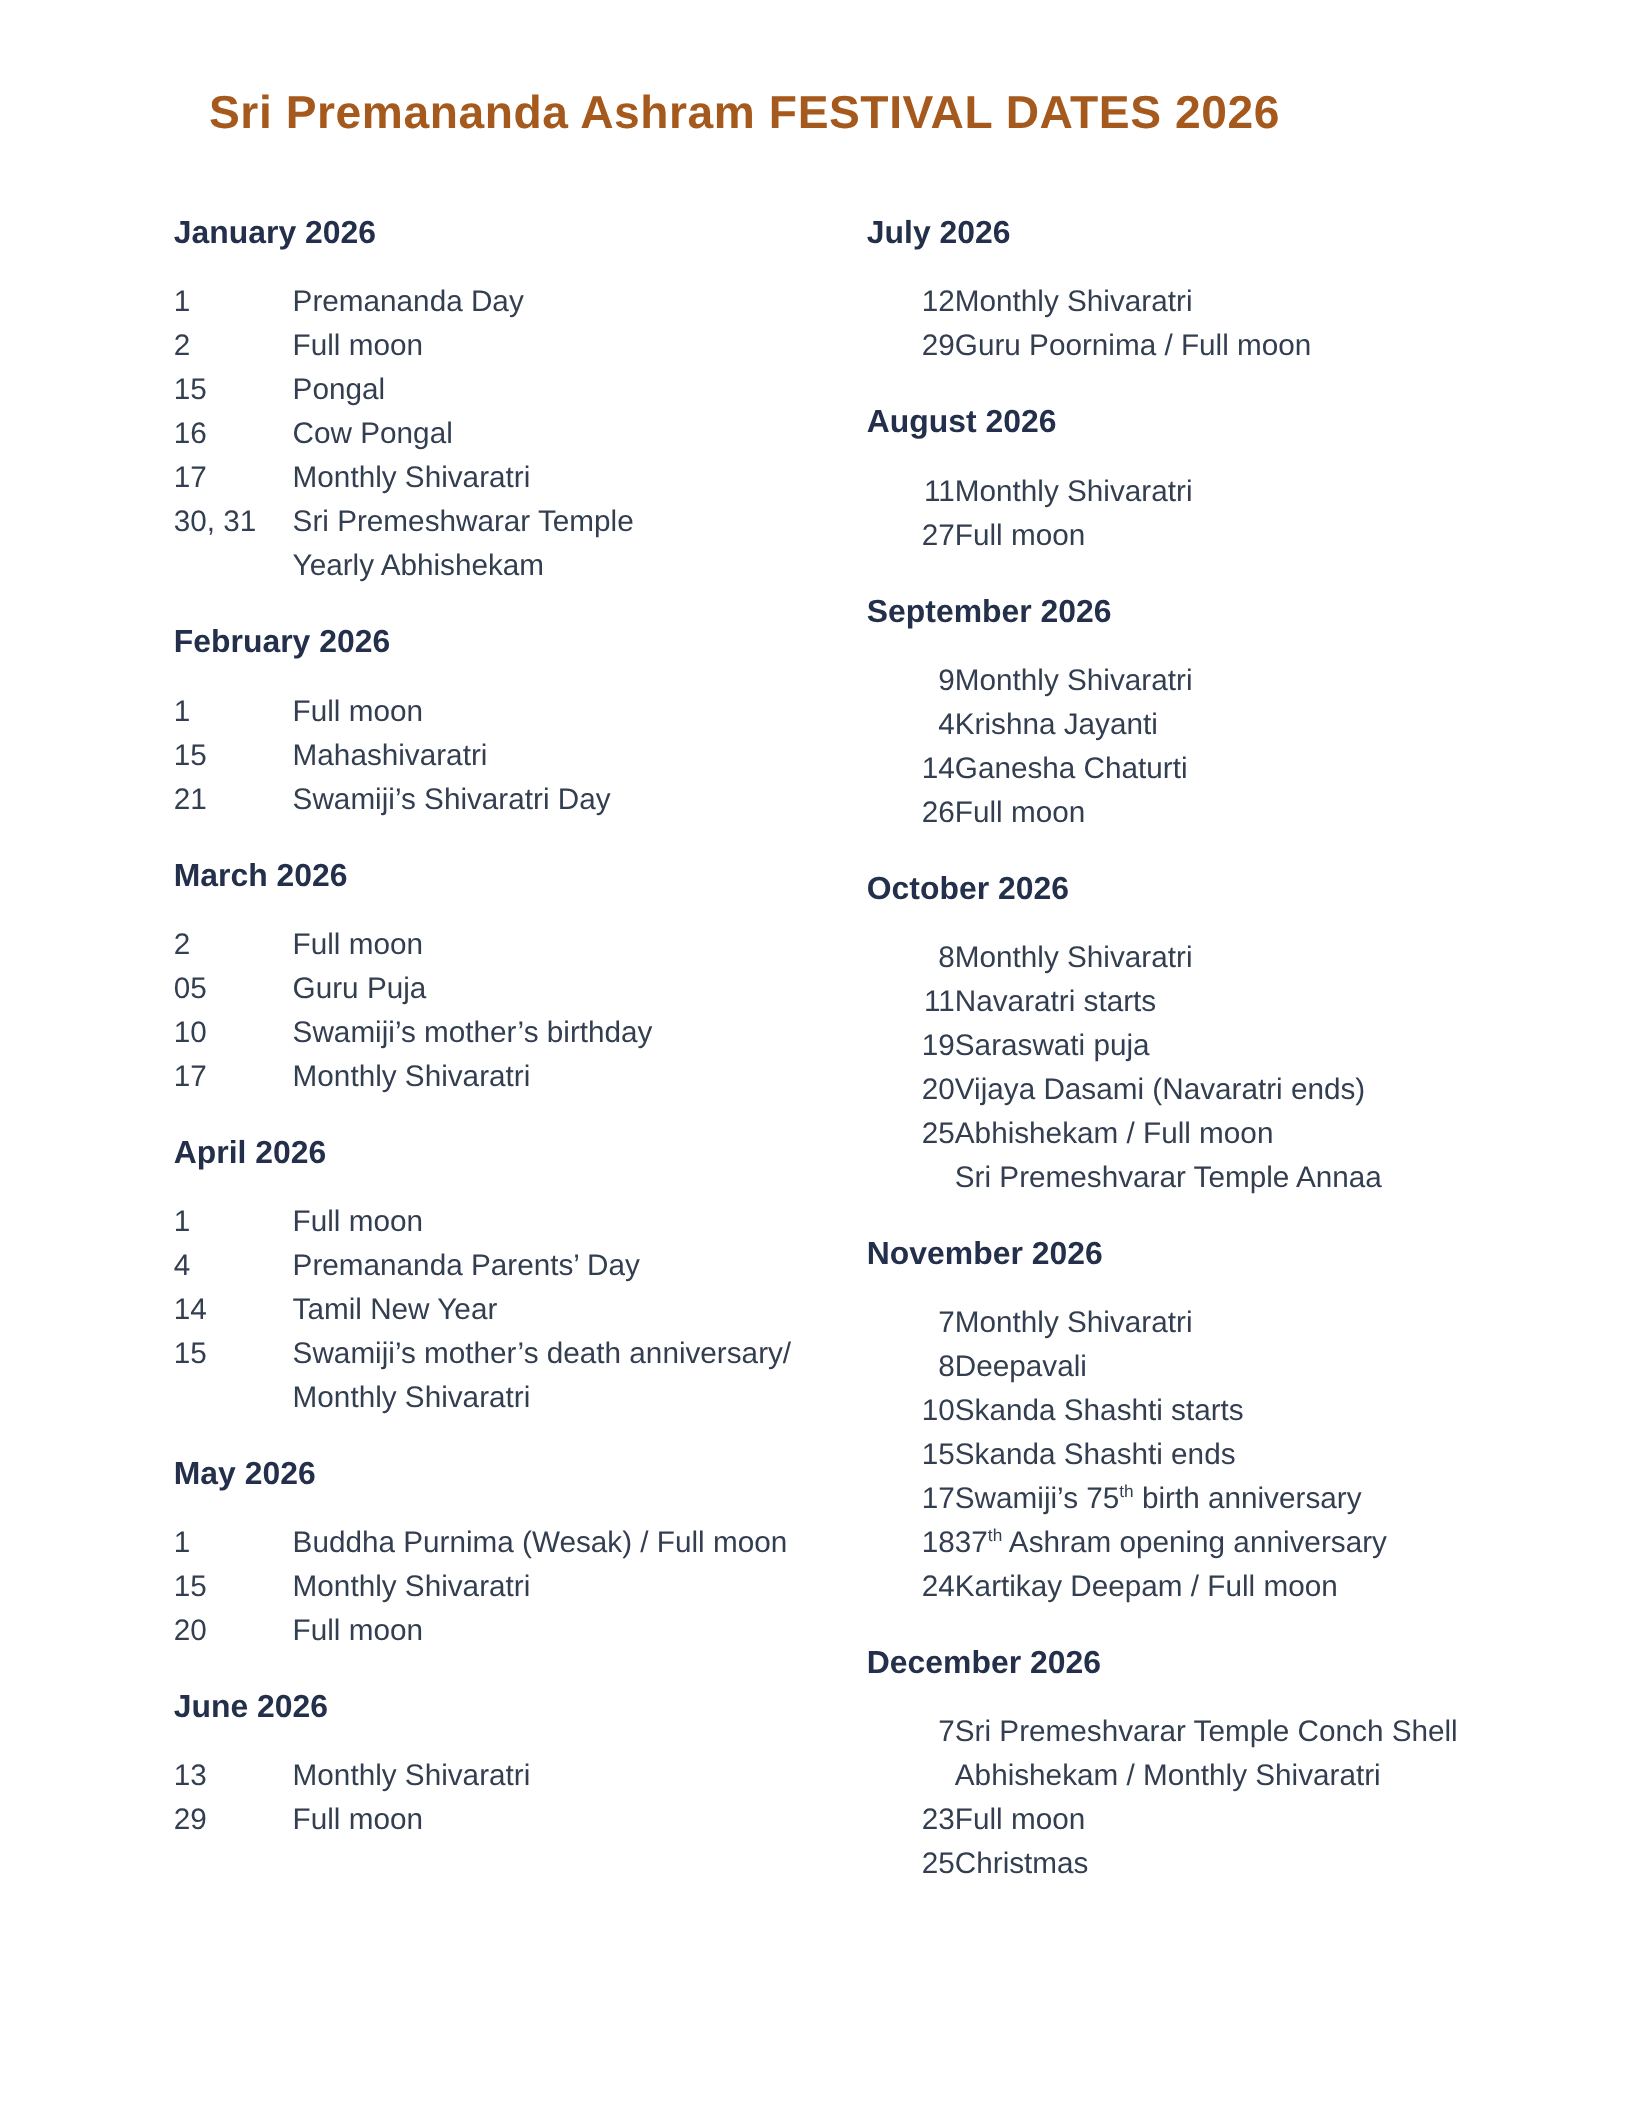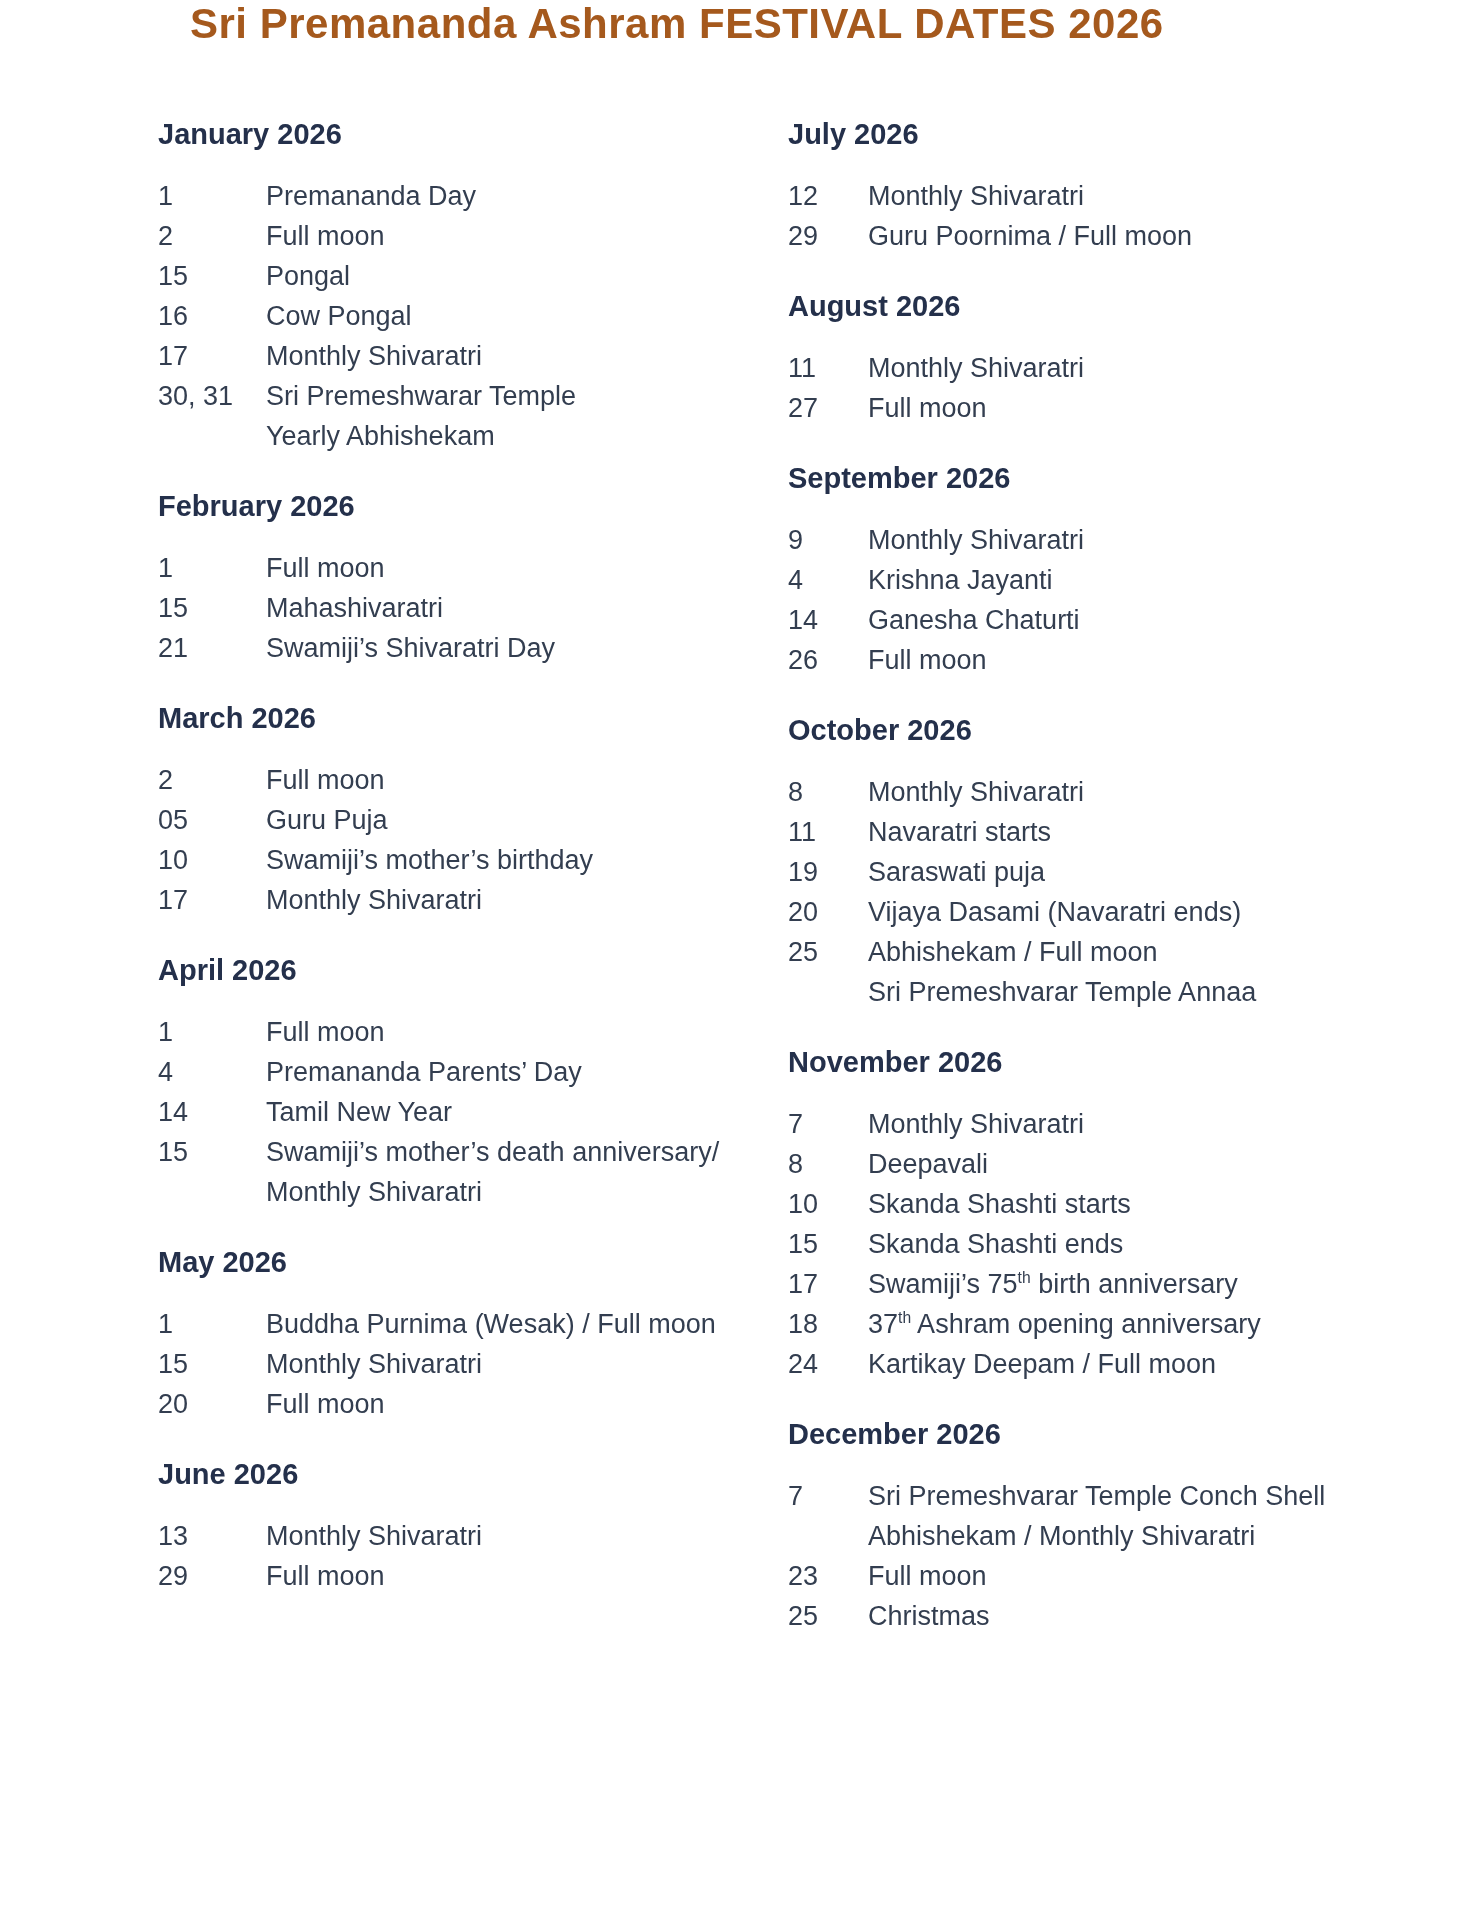--- a/index.html
+++ b/index.html
@@ -10,20 +10,21 @@
   body {
     width: 1484px;
     height: 1920px;
     font-family: "Liberation Sans", "DejaVu Sans", sans-serif;
     -webkit-font-smoothing: antialiased;
   }
   .page {
     box-sizing: border-box;
     width: 1484px;
     height: 1920px;
+    padding-top: 78px;
     overflow: hidden;
   }
   .title {
     margin: 0 0 0 190px;
     font-size: 42px;
     font-weight: bold;
     letter-spacing: 0.5px;
     color: var(--title-color, #A5591D);
     white-space: nowrap;
   }
@@ -50,20 +51,21 @@
     line-height: 40px;
     color: var(--body-color, #333E50);
   }
   .event .date {
     flex: 0 0 108px;
     width: 108px;
   }
   .col.right .event .date {
     flex: 0 0 80px;
     width: 80px;
+    text-align: right;
   }
   .event .label { flex: 1 1 auto; }
   .event .label .line { white-space: nowrap; }
   sup {
     font-size: 0.58em;
     line-height: 0;
     vertical-align: super;
   }
 </style>
 </head>

